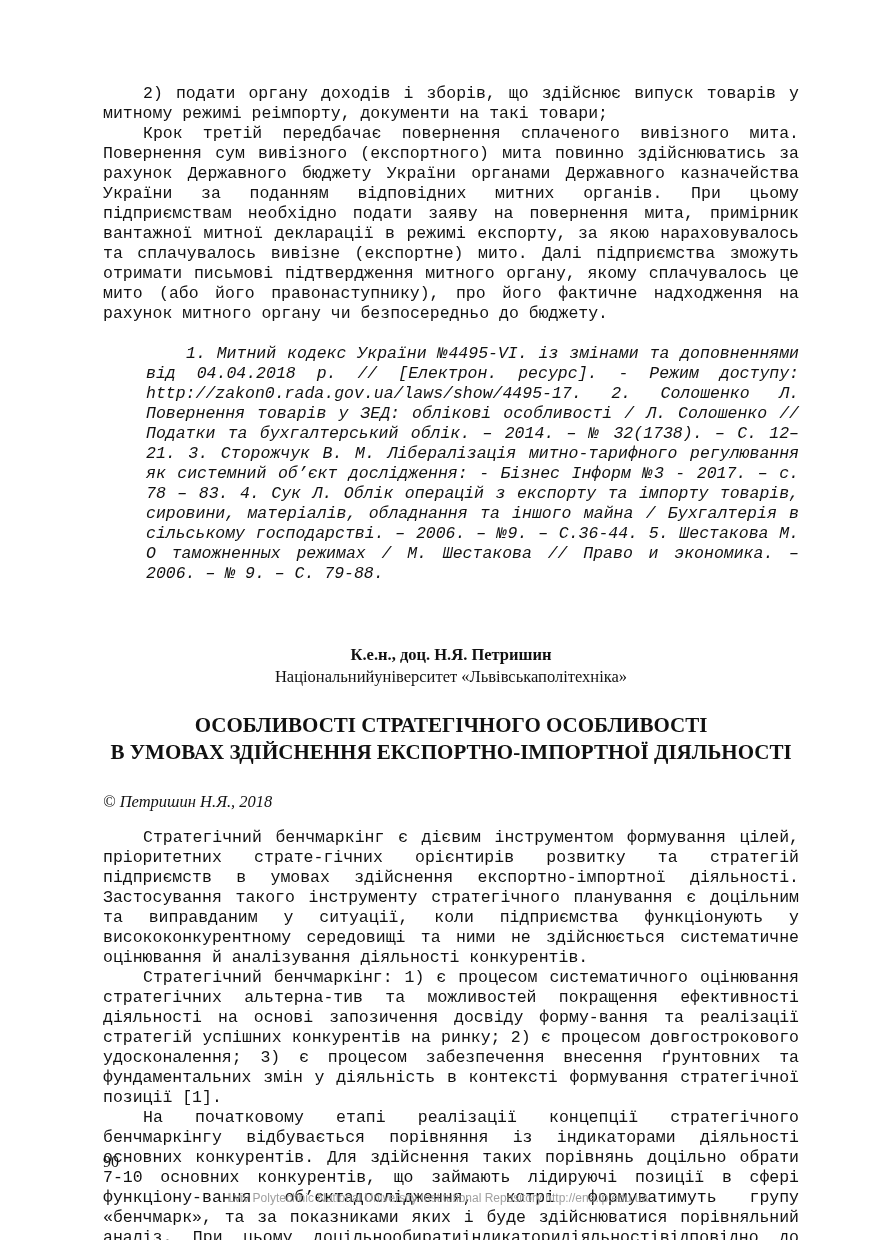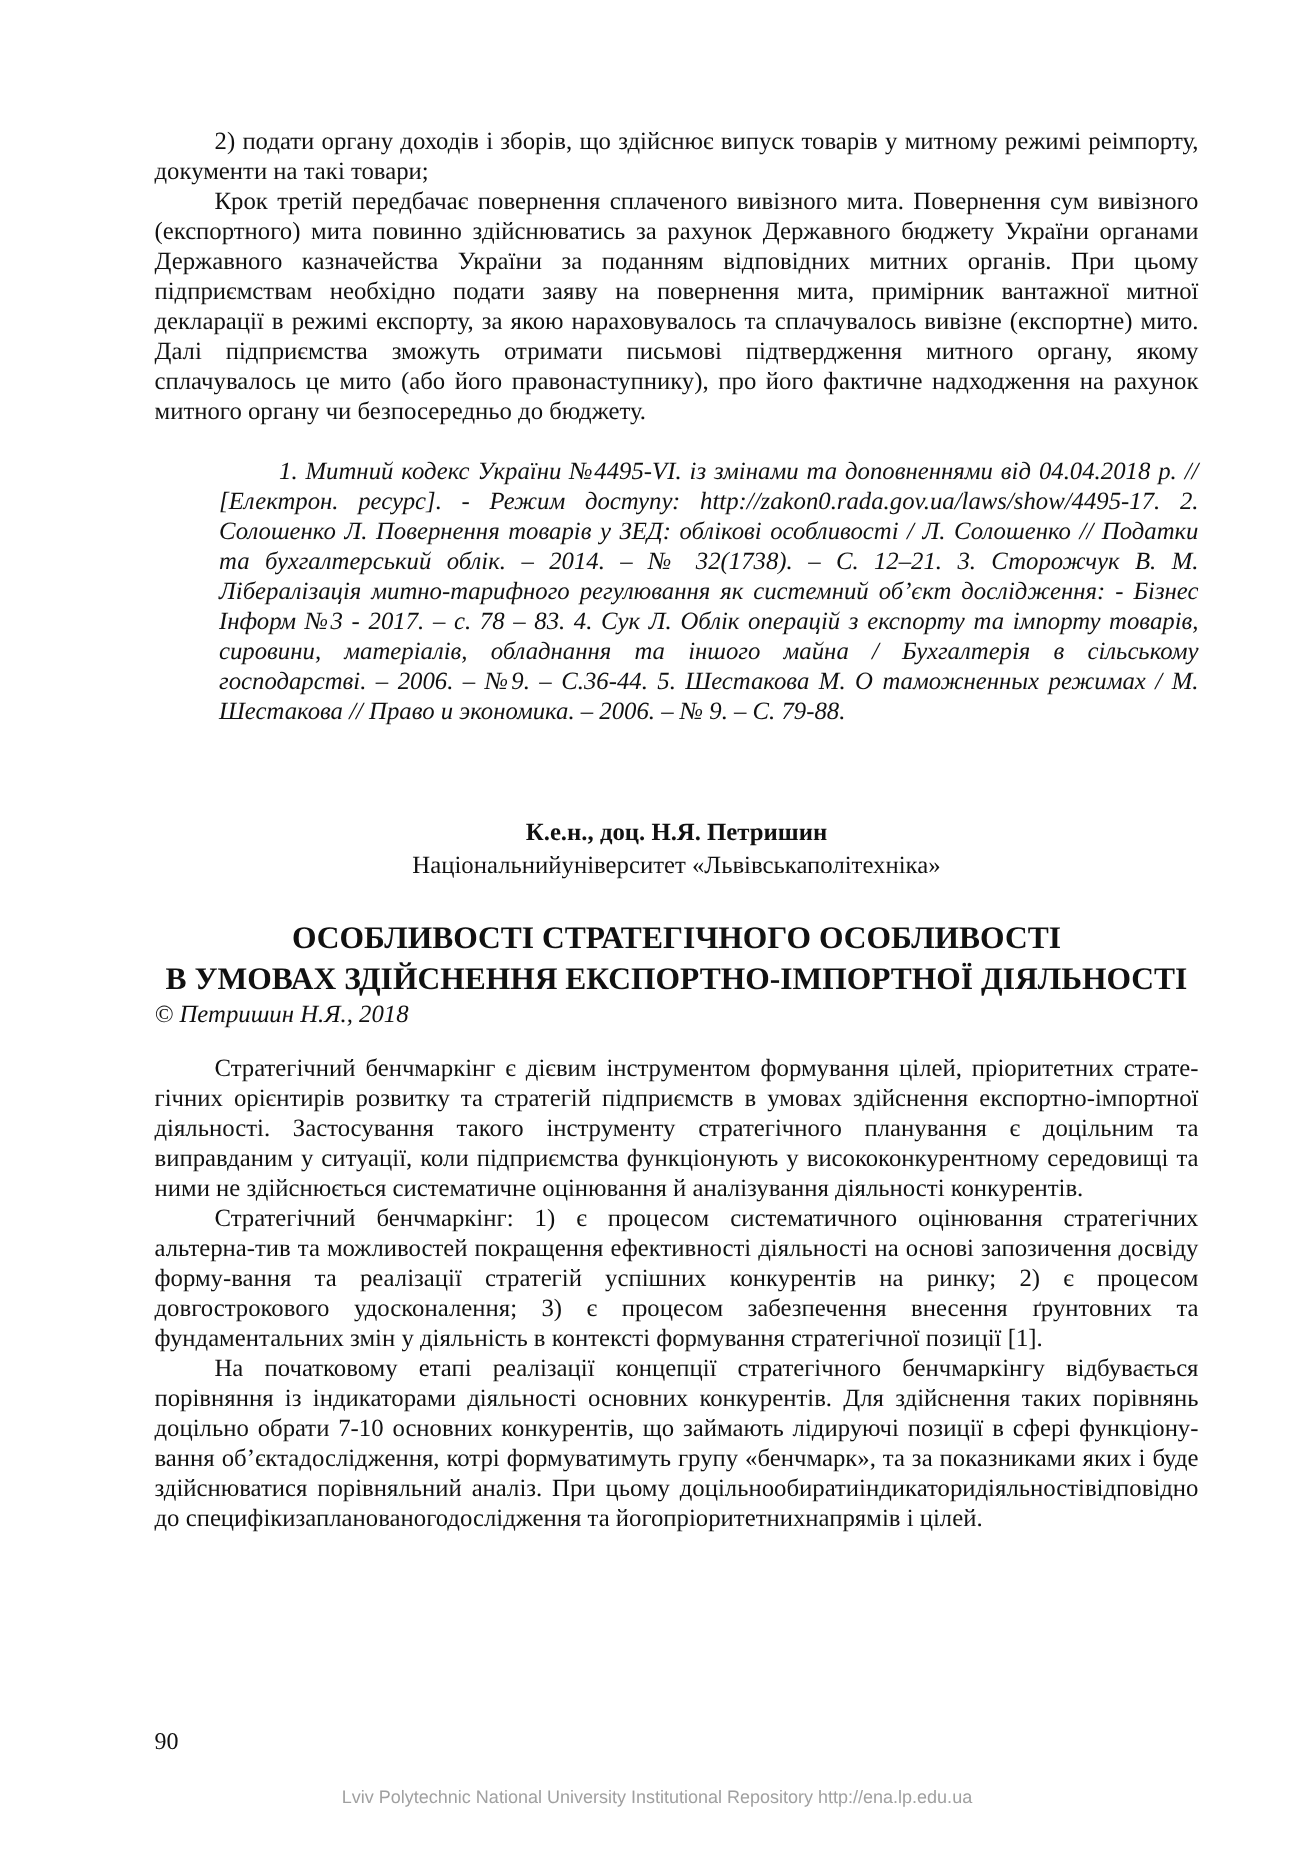--- a/index.html
+++ b/index.html
@@ -21,20 +21,21 @@
     left: 103px;
     top: 84px;
     width: 696px;
   }
   .para {
     margin: 0;
     font-size: 16.5px;
     line-height: 20px;
     text-align: justify;
     text-indent: 40px;
+    font-family: Liberation Mono, monospace;
   }
   .references {
     margin-top: 20px;
     font-style: italic;
     margin-left: 43px;
   }
   .author-block {
     margin-top: 60px;
     text-align: center;
     font-size: 16.5px;
@@ -44,20 +45,21 @@
     font-weight: bold;
   }
   .article-title {
     margin-top: 24px;
     text-align: center;
     font-weight: bold;
     font-size: 21px;
     line-height: 27px;
   }
   .copyright {
+    margin-top: 26px;
     font-style: italic;
     font-size: 16.5px;
     line-height: 20px;
   }
   .body-block {
     margin-top: 16px;
   }
   .page-number {
     position: absolute;
     top: 1152px;

